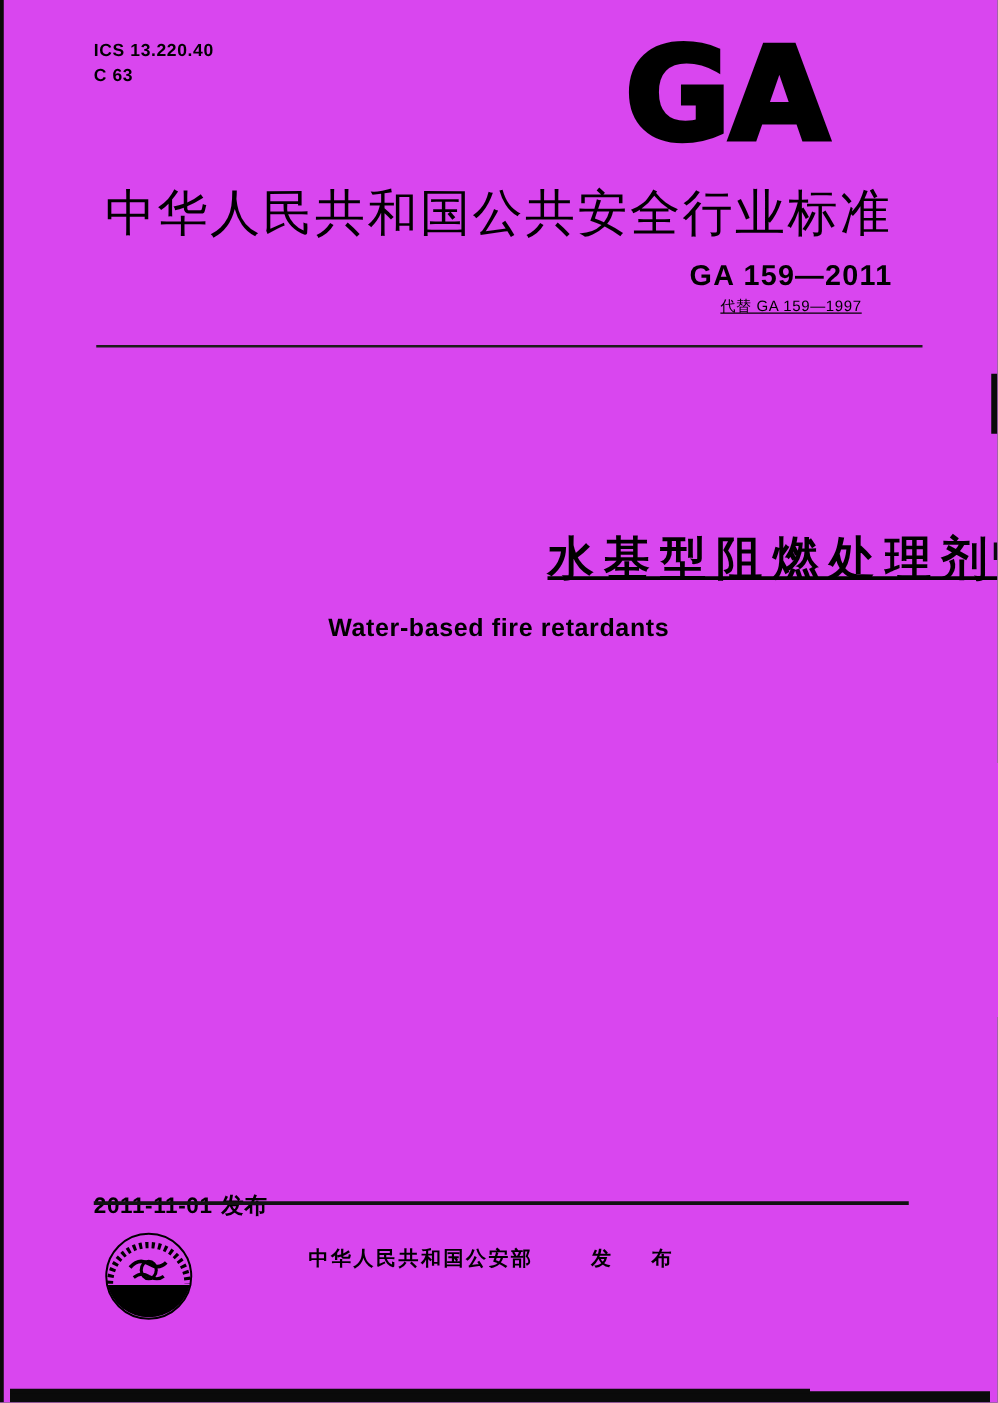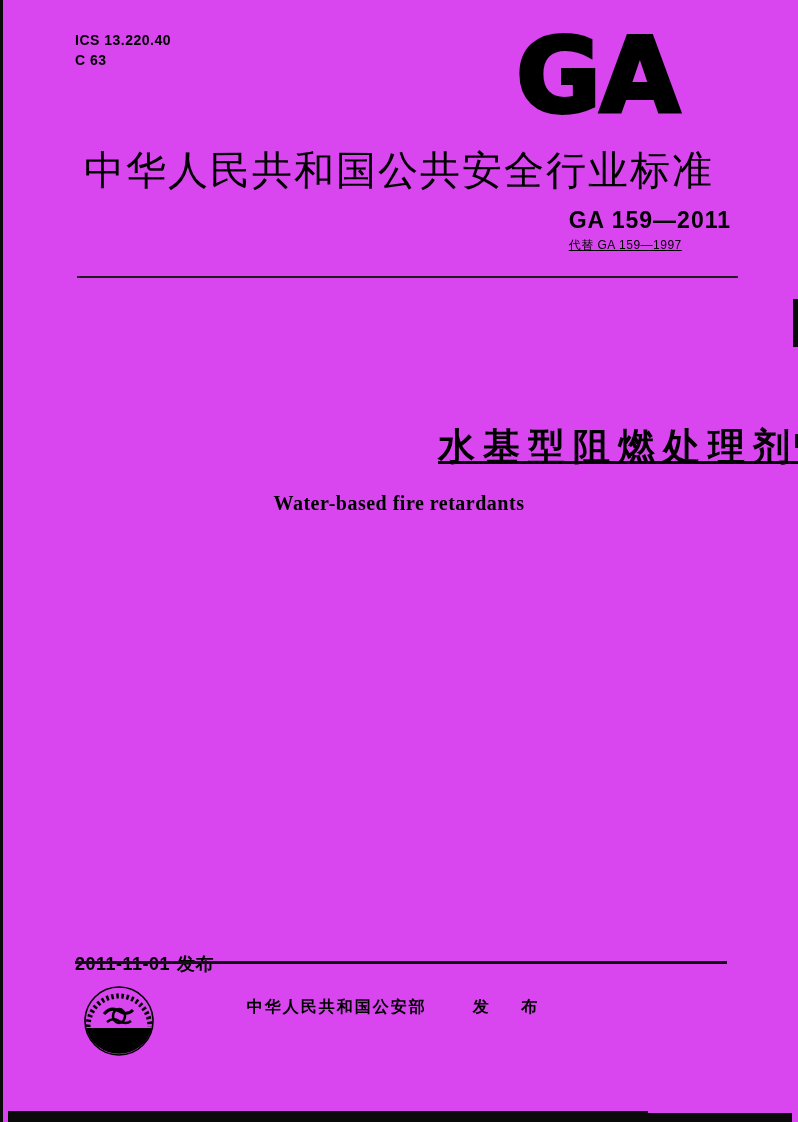--- a/index.html
+++ b/index.html
@@ -21,44 +21,44 @@
 
   .ics-block{
     position:absolute;left:75px;top:30px;
     font-size:14px;font-weight:bold;line-height:1.45;
     letter-spacing:0.5px;white-space:pre;
   }
   .ga-logo{
     position:absolute;left:500px;top:22px;width:195px;
     font-family:"DejaVu Sans","Liberation Sans",sans-serif;
     font-size:103px;font-weight:bold;line-height:1.05;
-    letter-spacing:-1px;text-align:center;
+    letter-spacing:-1px;text-align:left;
     -webkit-text-stroke:4px #000;
   }
   .standard-type{
     position:absolute;left:0;top:143px;width:798px;
     text-align:center;
     font-size:40px;font-weight:normal;letter-spacing:2px;
   }
   .std-number-block{
-    position:absolute;right:67px;top:208px;text-align:left;
+    position:absolute;right:84px;top:208px;text-align:center;
   }
   .std-number{font-size:23px;font-weight:bold;letter-spacing:1px;line-height:1.1;}
   .std-replaces{font-size:12px;font-weight:normal;margin-top:4px;letter-spacing:0.5px;text-decoration:underline;}
   .rule-top{
     position:absolute;left:77px;top:276px;width:661px;height:2px;
     background:#1c1c1c;
   }
   .doc-title-cn{
     position:absolute;left:0;top:422px;width:798px;text-align:right;
     font-size:37px;font-weight:bold;letter-spacing:8px;text-decoration:underline;
   }
   .doc-title-en{
     position:absolute;left:0;top:492px;width:798px;text-align:center;
-    font-family:Liberation Serif, serif;
+    font-family:Liberation Sans, sans-serif;
     font-size:20px;font-weight:bold;letter-spacing:0.5px;
   }
   .dates-row{
     position:absolute;left:75px;top:952px;width:652px;
     display:flex;
     font-size:18px;font-weight:bold;letter-spacing:0.5px;
   }
   .dates-row .lbl{margin-left:7px;}
   .rule-dates{
     position:absolute;left:75px;top:961px;width:652px;height:3px;

